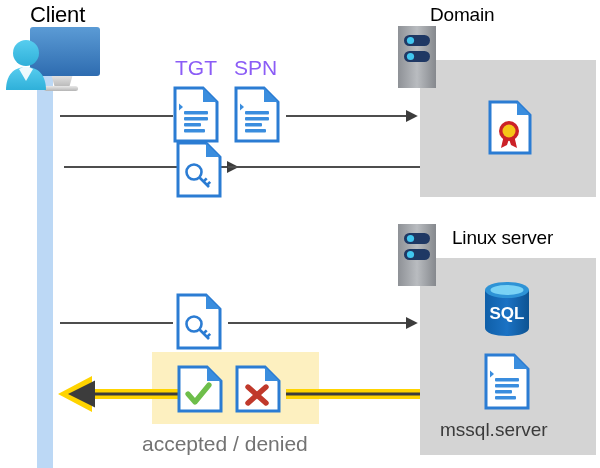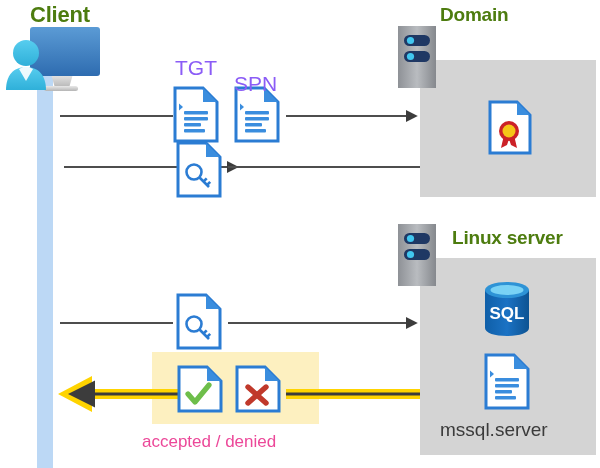--- a/index.html
+++ b/index.html
@@ -2,28 +2,28 @@
 <html><head>
 <meta charset="utf-8">
 <style>
   html,body{margin:0;padding:0;background:#ffffff;}
   body{width:600px;height:468px;position:relative;overflow:hidden;
        font-family:"Liberation Sans",sans-serif;}
   #stage{position:absolute;left:0;top:0;width:600px;height:468px;}
   .abs{position:absolute;}
 
   
-  .title-bold{font-weight:bold;color:#4d7c0f;letter-spacing:-.2px;}
+  .title-bold{font-weight:normal;color:#000000;letter-spacing:-.2px;}
   #client-title{left:30px;top:2px;font-size:22px;}
-  #dc-title{left:440px;top:3px;font-size:19px;line-height:23px;width:140px;}
+  #dc-title{left:430px;top:3px;font-size:19px;line-height:23px;width:140px;}
   #linux-title{left:452px;top:226px;font-size:19px;line-height:23px;width:150px;}
   .lbl-doc{font-size:21px;color:#8b5cf6;}
   #lbl-tgt{left:175px;top:56px;}
-  #lbl-spn{left:234px;top:72px;}
-  #lbl-acc{left:142px;top:432px;font-size:17px;color:#ec4899;white-space:nowrap;}
+  #lbl-spn{left:234px;top:56px;}
+  #lbl-acc{left:142px;top:432px;font-size:21px;color:#737373;white-space:nowrap;}
   #lbl-keytab{left:440px;top:419px;font-size:19px;color:#3b3b3b;white-space:nowrap;}
 
   
   .gray-panel{background:#d4d4d4;}
   #dc-panel{left:420px;top:60px;width:176px;height:137px;}
   #linux-panel{left:420px;top:258px;width:176px;height:197px;}
 
   
   #lifeline{left:37px;top:72px;width:16px;height:396px;background:#bcd8f5;}
 

